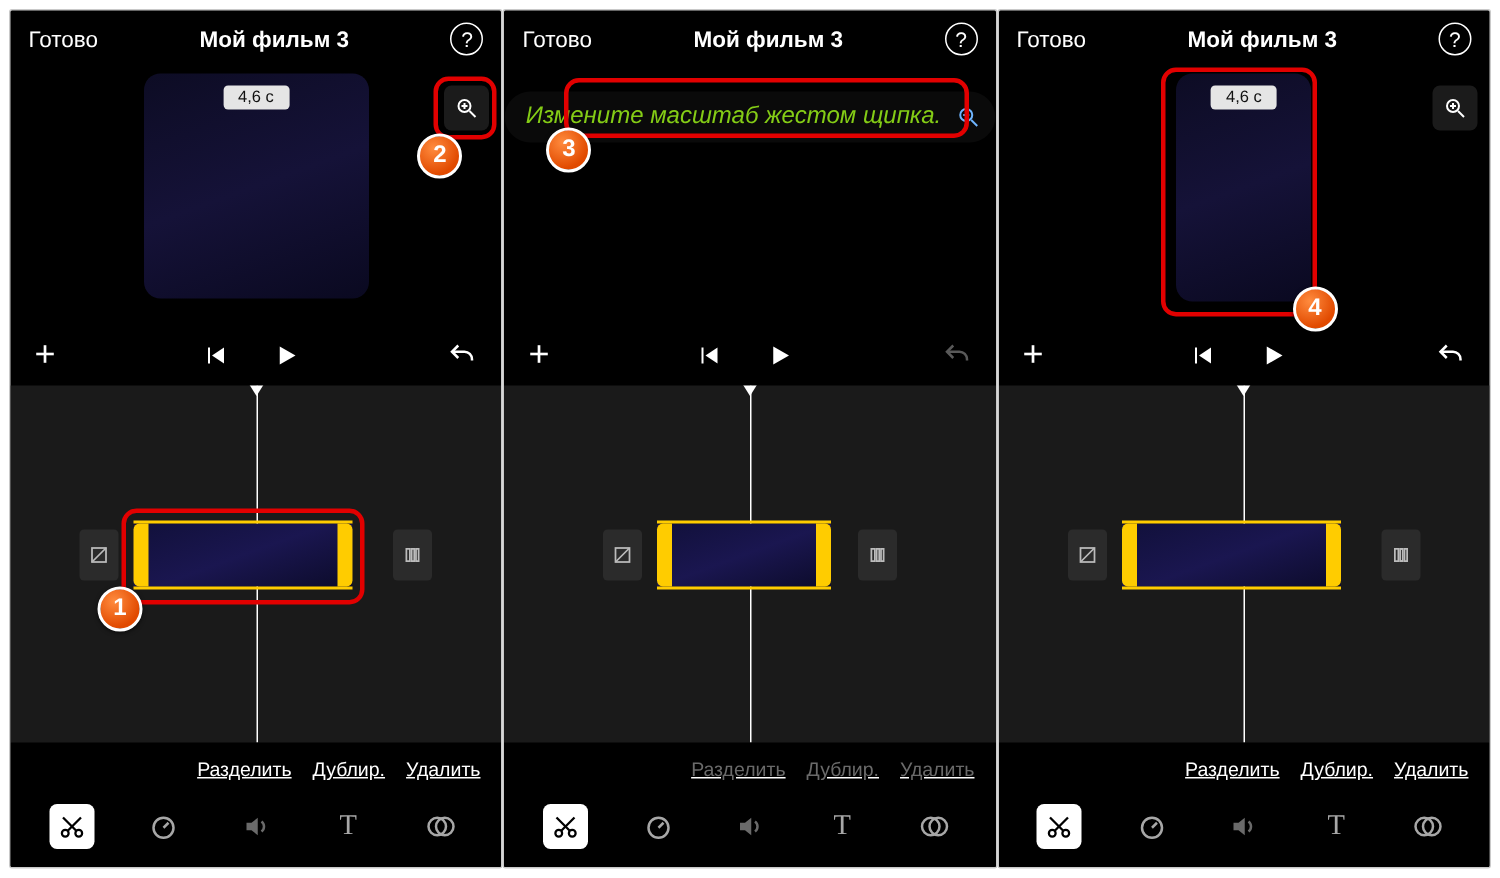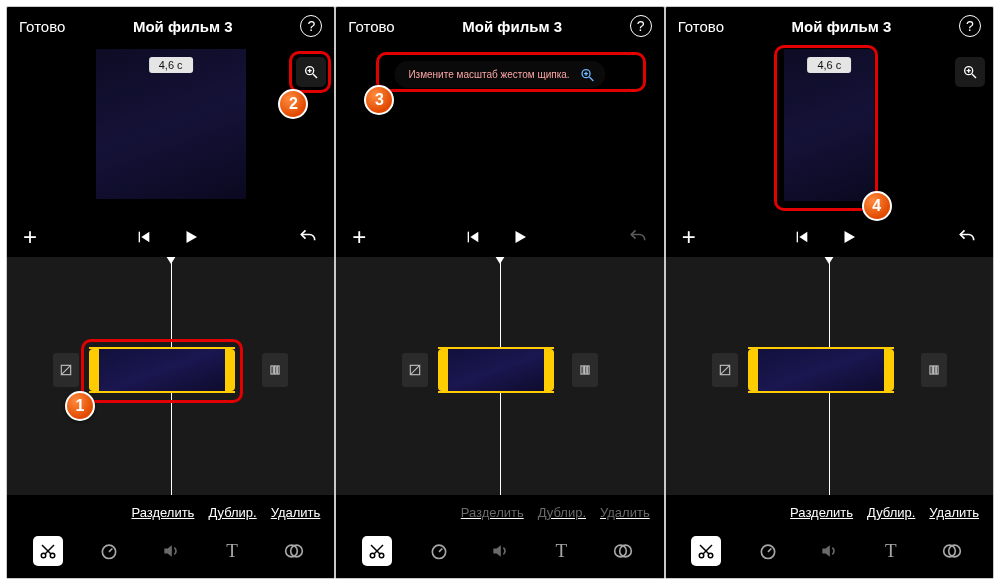--- a/index.html
+++ b/index.html
@@ -48,43 +48,44 @@
     display: flex;
     justify-content: center;
     align-items: flex-start;
   }
   .clip-prev {
     width: 150px;
     height: 150px;
     background: linear-gradient(160deg,#0d0c24 0%, #151238 50%, #0a0920 100%);
     margin-top: 6px;
     position: relative;
+    border-radius: 11px;
   }
   .clip-prev.portrait { width: 90px; height: 152px; }
   .badge {
     position: absolute;
     top: 8px; left: 50%; transform: translateX(-50%);
     background: #e5e5e5;
     color: #111;
     font-size: 11px;
     padding: 2px 10px;
     border-radius: 3px;
     white-space: nowrap;
   }
   .hint-pill {
     position: absolute;
     top: 18px;
     left: 50%; transform: translateX(-50%);
     background: #0a0a0a;
-    color: #fca5a5;
-    font-size: 10px;
+    color: #84cc16;
+    font-size: 16px;
     padding: 8px 36px 8px 14px;
     border-radius: 18px;
     white-space: nowrap;
-    display: flex; align-items: center;
+    display: flex; align-items: center; font-style: italic;
   }
   .hint-pill .mag { position: absolute; right: 10px; }
   .zoom-btn {
     position: absolute;
     top: 14px; right: 8px;
     width: 30px; height: 30px;
     background: #1b1b1b;
     border-radius: 5px;
     display: flex; align-items: center; justify-content: center;
   }

